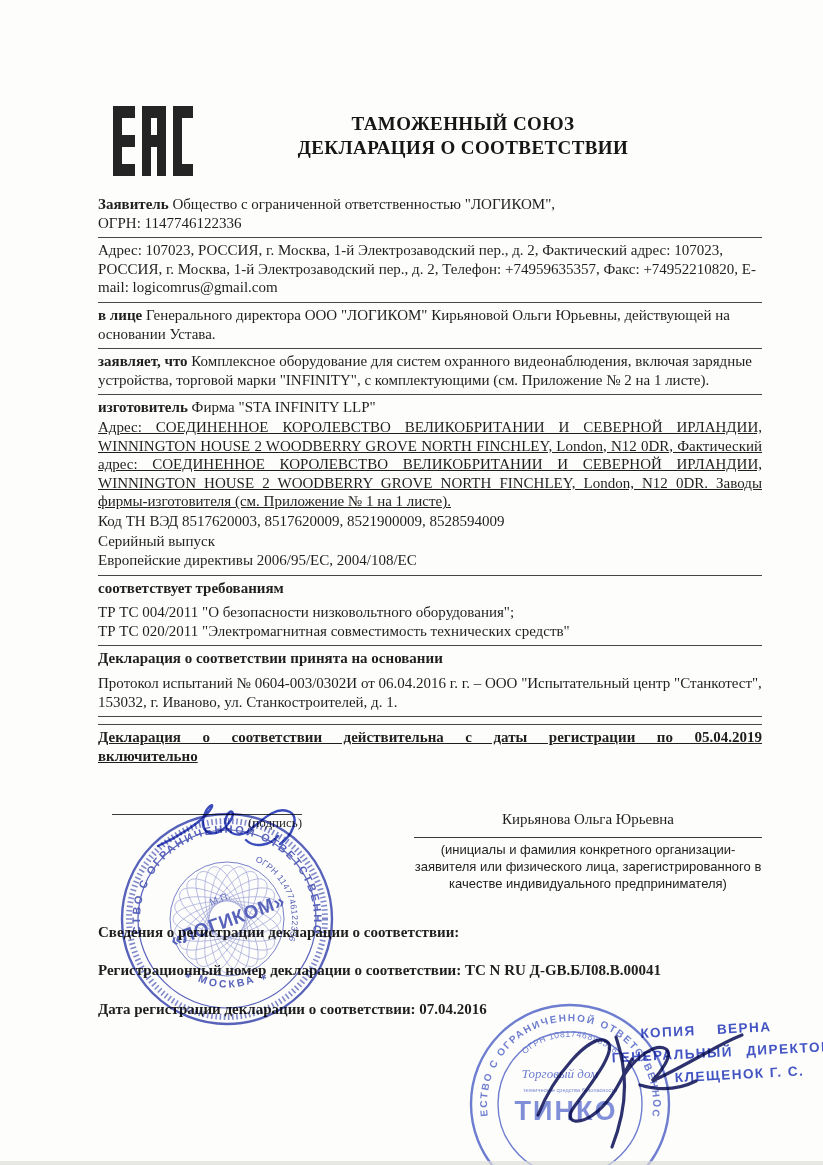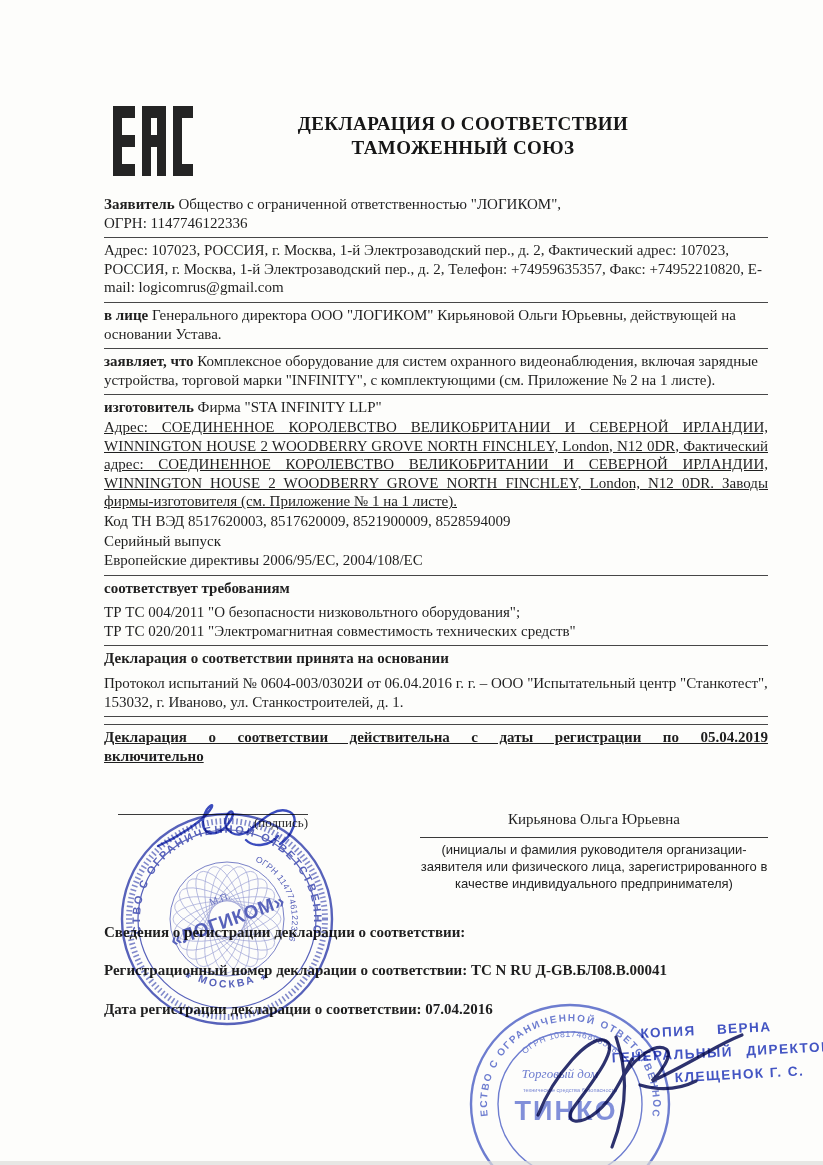--- a/index.html
+++ b/index.html
@@ -11,21 +11,21 @@
   .page::after{content:"";position:absolute;left:0;right:0;bottom:0;height:4px;background:#dddddab3;}
 
   
   .eac{position:absolute;left:113px;top:106px;}
   .doc-title{
     position:absolute;left:228px;top:112px;width:470px;text-align:center;
     font-weight:bold;font-size:19px;line-height:1.28;letter-spacing:.4px;color:#161616;
   }
 
   
-  .content{position:absolute;left:104px;top:192px;width:664px;font-size:15px;line-height:1.24;}
+  .content{position:absolute;left:98px;top:192px;width:664px;font-size:15px;line-height:1.24;}
   .sec{padding:3px 0 4px;}
   .sec.rule{border-top:1.5px solid #474747;}
   .content p{margin:0 0 1px;}
   .b{font-weight:bold;}
   .just{text-align:justify;text-decoration:underline;}
   .vspread{word-spacing:6px;}
   .pad-t{padding-top:5px;}
 
   
   .sig-row{display:flex;margin-top:40px;}
@@ -76,22 +76,22 @@
         <rect x="38" y="29" width="6" height="12"></rect>
 
         <rect x="60" y="0" width="9" height="70"></rect>
         <rect x="69" y="0" width="11" height="12"></rect>
         <rect x="69" y="58" width="11" height="12"></rect>
       </g>
     </svg>
   </div>
 
   <div class="doc-title">
+    <div>ТАМОЖЕННЫЙ СОЮЗ</div>
     <div>ДЕКЛАРАЦИЯ О СООТВЕТСТВИИ</div>
-    <div>ТАМОЖЕННЫЙ СОЮЗ</div>
   </div>
 
   <div class="content">
 
     <div class="sec">
       <p><b class="b">Заявитель</b>
         <span>Общество с ограниченной ответственностью "ЛОГИКОМ",</span><br>
         <span>ОГРН: 1147746122336</span></p>
     </div>
 
@@ -138,21 +138,21 @@
     </div>
 
     <div class="sig-row">
       <div class="sig-left">
         <div class="sig-line" style="width:190px"></div>
         <div class="sig-sublabel">(подпись)</div>
       </div>
       <div class="sig-right">
         <div class="sig-name">Кирьянова Ольга Юрьевна</div>
         <div class="sig-line"></div>
-        <div class="sig-caption">(инициалы и фамилия руководителя организации-заявителя или физического лица, зарегистрированного в качестве индивидуального предпринимателя)</div>
+        <div class="sig-caption">(инициалы и фамилия конкретного организации-заявителя или физического лица, зарегистрированного в качестве индивидуального предпринимателя)</div>
       </div>
     </div>
 
     <div class="reg-block">
       <p class="b">Сведения о регистрации декларации о соответствии:</p>
       <p class="b">Регистрационный номер декларации о соответствии: ТС N RU Д-GB.БЛ08.В.00041</p>
       <p class="b">Дата регистрации декларации о соответствии: 07.04.2016</p>
     </div>
   </div>
 

